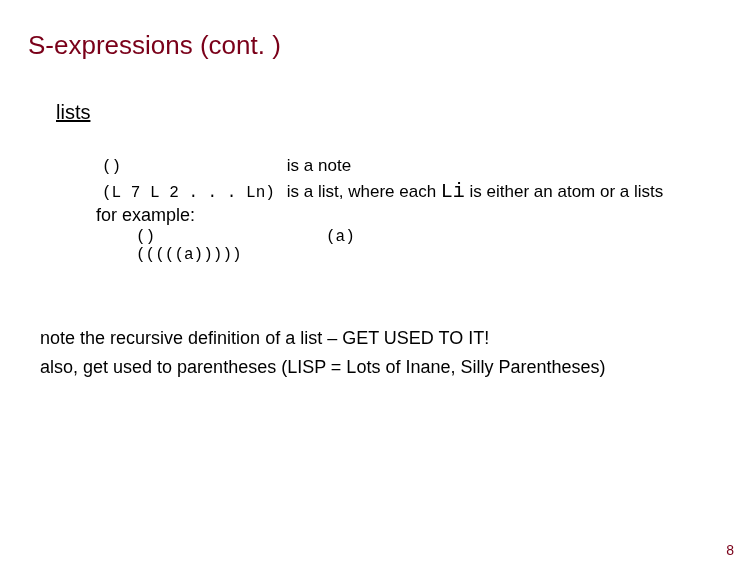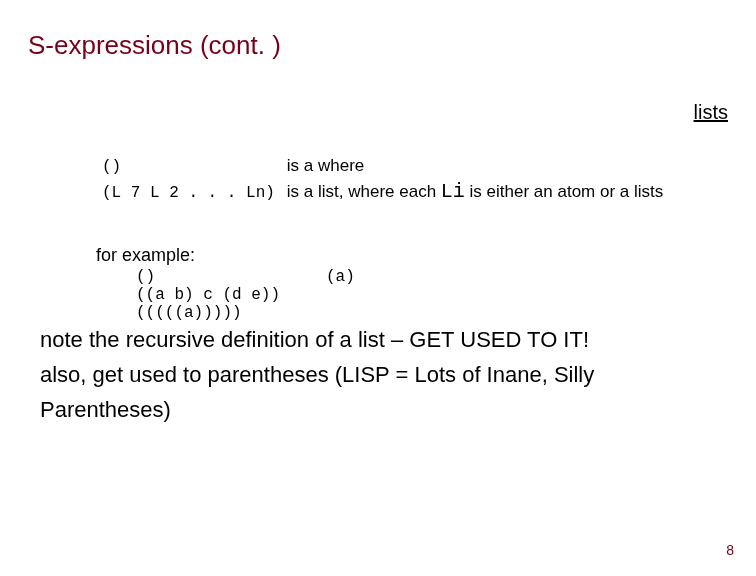--- a/index.html
+++ b/index.html
@@ -25,21 +25,20 @@
     margin: 0 0 40px 0;
     font-weight: normal;
   }
   .section {
     margin-left: 28px;
   }
   .subhead {
     font-size: 20px;
     text-decoration: underline;
     margin-bottom: 30px;
-    text-align: right;
   }
   .def-table {
     margin-left: 40px;
     font-size: 17px;
     border-collapse: collapse;
   }
   .def-table td {
     padding: 2px 6px;
     vertical-align: baseline;
   }
@@ -47,38 +46,38 @@
     font-family: "Courier New", Courier, monospace;
     font-size: 16px;
     white-space: pre;
   }
   .mono-inline {
     font-family: "Courier New", Courier, monospace;
     font-size: 20px;
   }
   .for-example {
     font-size: 18px;
-    margin-top: 40px;
     margin-left: 40px;
     margin-bottom: 2px;
   }
   .ex-row {
     display: flex;
     margin-left: 80px;
     font-size: 16px;
   }
   .ex-col1 {
     width: 190px;
   }
   .ex-col2 {
     flex: 1;
   }
   .notes {
+    margin-top: 60px;
     margin-left: 12px;
-    font-size: 22px;
+    font-size: 18px;
     line-height: 1.6;
   }
   .pagenum {
     position: absolute;
     right: 22px;
     bottom: 18px;
     font-size: 14px;
     color: #7a0019;
   }
 </style>
@@ -89,39 +88,38 @@
 
   <h1 class="title">S-expressions (cont. )</h1>
 
   <div class="section">
     <div class="subhead">lists</div>
 
     <table class="def-table">
       <tbody>
           <tr>
         <td class="mono">()</td>
-        <td>is a where</td>
+        <td>is a note</td>
       </tr>
       <tr>
         <td class="mono">(L 7 L 2 . . . Ln)</td>
         <td>
           <span>is a list, where each </span><span class="mono-inline">Li</span><span> is either an atom or a lists</span>
         </td>
       </tr>
     </tbody>
       </table>
 
     <div class="for-example">for example:</div>
 
     <div class="ex-row">
       <div class="ex-col1 mono">()</div>
       <div class="ex-col2 mono">(a)</div>
     </div>
     <div class="ex-row">
-      <div class="ex-col2 mono">((a b) c (d e))</div>
     </div>
     <div class="ex-row">
       <div class="ex-col1 mono">(((((a)))))</div>
       <div class="ex-col2 mono"></div>
     </div>
   </div>
 
   <div class="notes">
     <div>note the recursive definition of a list – GET USED TO IT!</div>
     <div>also, get used to parentheses (LISP = Lots of Inane, Silly Parentheses)</div>

